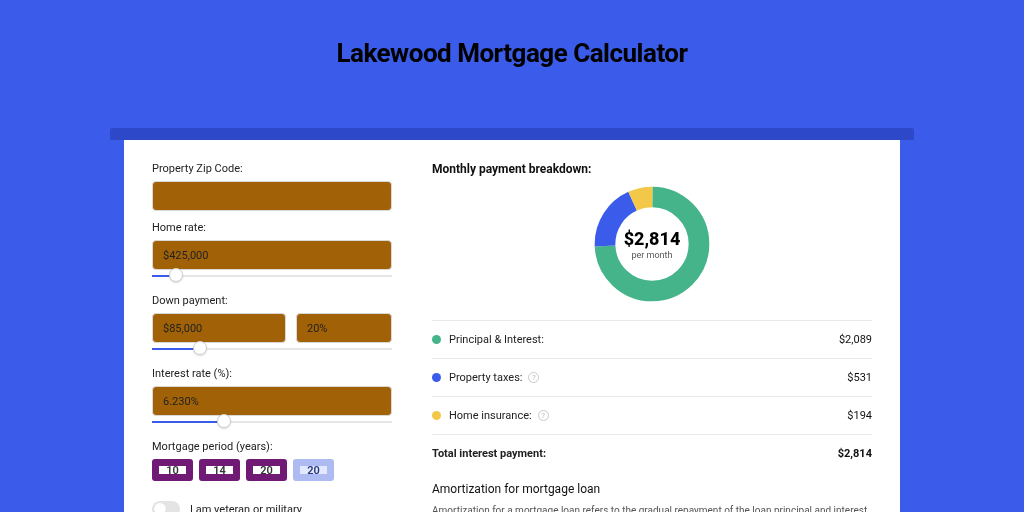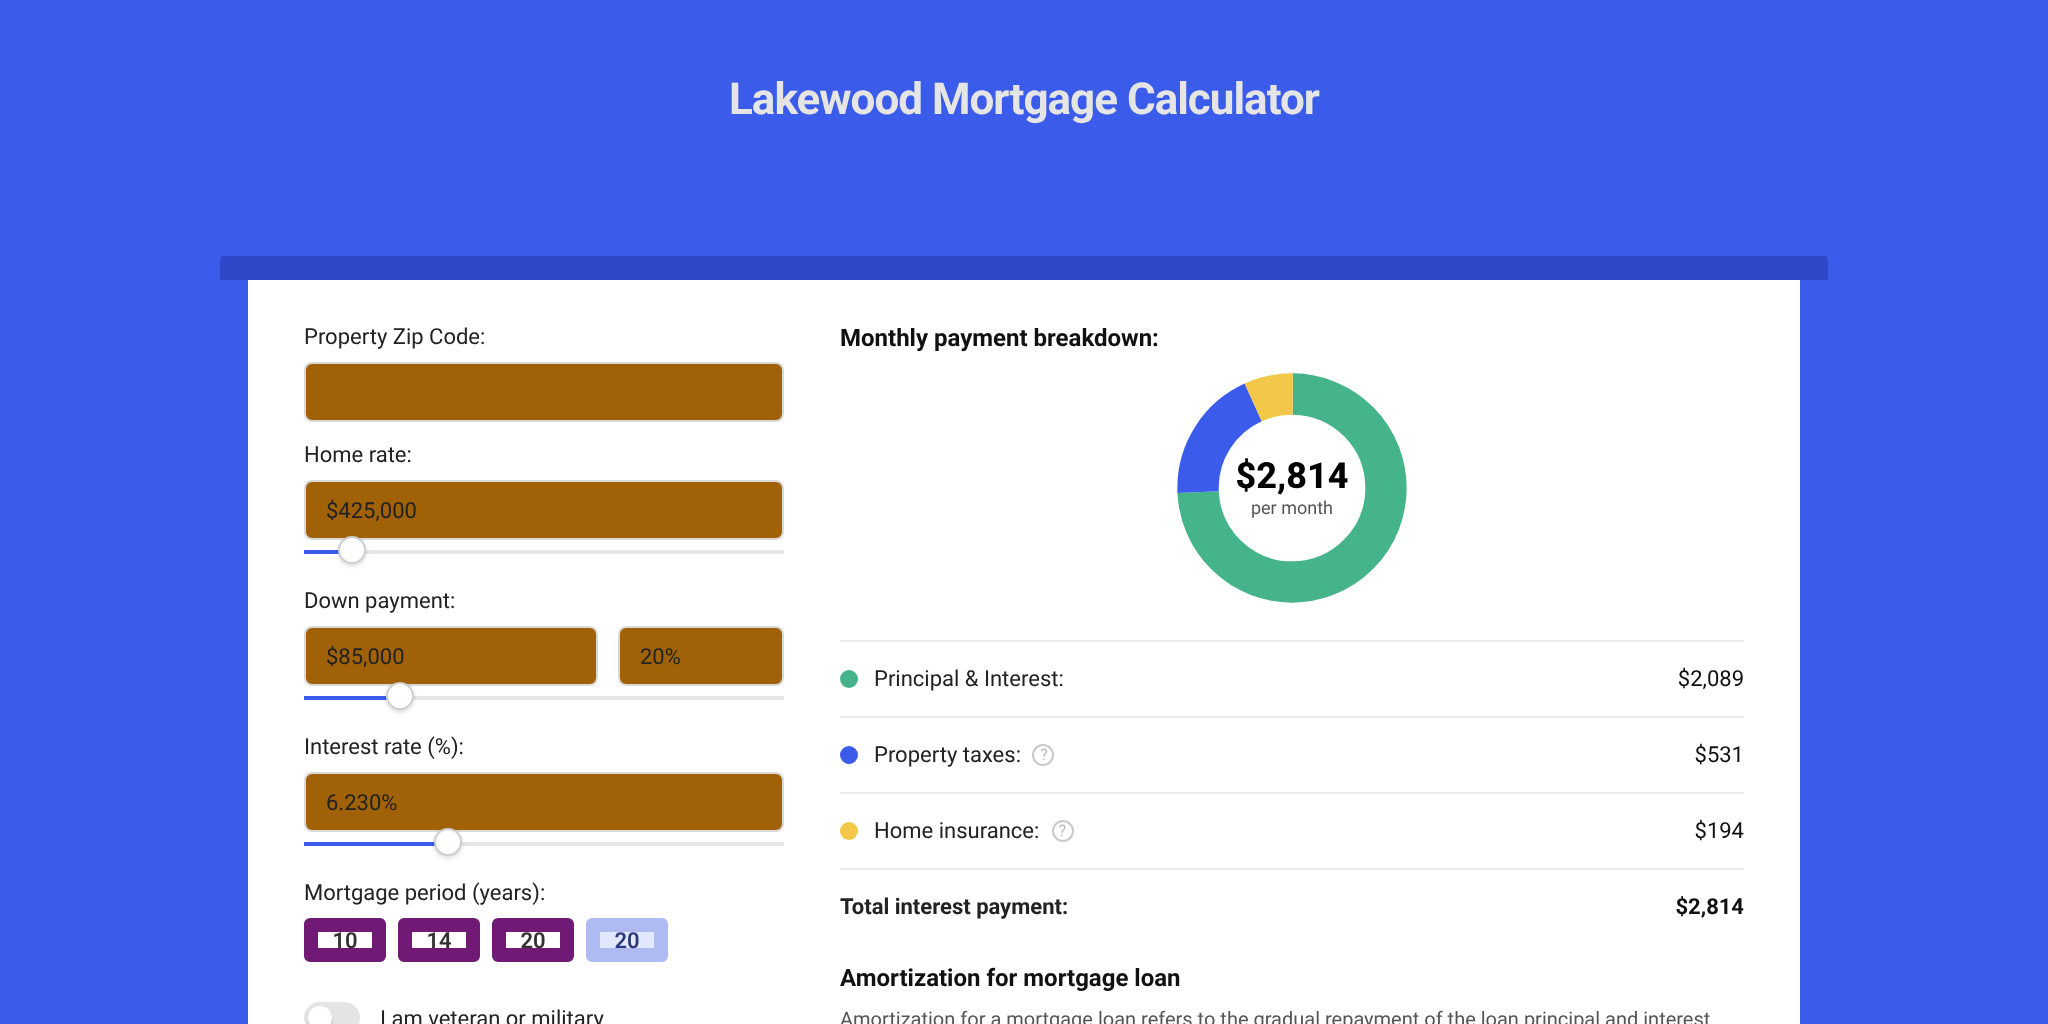--- a/index.html
+++ b/index.html
@@ -1,33 +1,33 @@
 <!DOCTYPE html>
 <html><head>
 <meta charset="utf-8">
 <style>
 *{margin:0;padding:0;box-sizing:border-box;font-family:-apple-system,BlinkMacSystemFont,"Segoe UI",Roboto,Helvetica,Arial,sans-serif}
 html,body{width:1024px;height:512px;overflow:hidden;background:#3B5CEA}
 .page{position:relative;width:1024px;height:512px}
-.title{position:absolute;top:38px;left:0;right:0;text-align:center;color:#e5e5e5;font-size:22px;font-weight:700;letter-spacing:-0.5px}
+.title{position:absolute;top:38px;left:0;right:0;text-align:center;color:#000000;font-size:26px;font-weight:700;letter-spacing:-0.5px}
 .panel-wrap{position:absolute;left:110px;right:110px;top:128px;bottom:0}
 .panel-shadow{position:absolute;left:0;right:0;top:0;height:12px;background:#2D49C9;border-top-left-radius:2px;border-top-right-radius:2px}
-.panel{position:absolute;left:14px;right:14px;top:12px;bottom:0;background:#fff;padding:22px 28px 0 28px;display:flex;gap:28px;overflow:hidden}
+.panel{position:absolute;left:14px;right:14px;top:12px;bottom:0;background:#fff;padding:22px 28px 0 28px;display:flex;gap:40px;overflow:hidden}
 .left{width:240px;flex:none}
 .right{flex:1;min-width:0}
 .lbl{font-size:11px;color:#222;margin-bottom:6px;margin-top:10px}
 .left .lbl:first-child{margin-top:0}
 .inp{width:100%;height:30px;border:1px solid #d9d9d9;border-radius:4px;padding:0 10px;font-size:11px;color:#222;background:#a16207;outline:none}
 .slider{position:relative;height:16px;margin-top:-2px}
 .track{position:absolute;left:0;right:0;top:7px;height:2px;background:#e6e6e6}
 .track-fill{position:absolute;left:0;top:7px;height:2px;background:#3B5CEA}
 .thumb{position:absolute;top:0;width:14px;height:14px;background:#fff;border:1px solid #cfcfcf;border-radius:50%;box-shadow:0 1px 2px rgba(0,0,0,.15);transform:translateX(-50%)}
 .row{display:flex;gap:10px}
 .row .inp.a{flex:1}
-.row .inp.b{width:83px;flex:none}
+.row .inp.b{width:96px;flex:none}
 .periods{display:flex;gap:6px;margin-top:2px}
 .pbtn{width:41px;height:22px;border:7px solid #701a75;border-radius:3px;background:#fff;font-size:11px;font-weight:600;color:#333;display:flex;align-items:center;justify-content:center;cursor:pointer}
 .pbtn.sel{background:#e1e8ff;border-color:#aebaf2;color:#2b3b7a}
 .toggle-row{display:flex;align-items:center;gap:10px;margin-top:20px}
 .toggle{width:28px;height:16px;border-radius:9px;background:#e4e4e4;position:relative;flex:none}
 .tknob{position:absolute;left:2px;top:2px;width:12px;height:12px;border-radius:50%;background:#fff;box-shadow:0 1px 1px rgba(0,0,0,.2)}
 .togglelbl{font-size:11px;color:#222}
 .rhdr{font-size:12px;font-weight:700;color:#111;margin-bottom:6px}
 .donut-wrap{display:flex;justify-content:center;margin:6px 0 14px}
 .donut{position:relative;width:124px;height:124px}
@@ -36,21 +36,21 @@
 .dc-amt{font-size:18px;font-weight:800;color:#000}
 .dc-sub{font-size:9px;color:#555;margin-top:1px}
 .divider{height:1px;background:#eaeaea;margin:4px 0}
 .brow{display:flex;align-items:center;padding:8px 0;font-size:11px}
 .dot{width:9px;height:9px;border-radius:50%;margin-right:8px;flex:none}
 .bname{color:#222}
 .info{width:11px;height:11px;border:1px solid #c9c9c9;border-radius:50%;margin-left:6px;font-size:8px;display:flex;align-items:center;justify-content:center;color:#bbb}
 .bval{margin-left:auto;color:#111}
 .totrow{font-weight:700}
 .amort{margin-top:14px}
-.amort-title{font-size:12px;font-weight:700;color:#111;margin-bottom:8px}
+.amort-title{font-size:12px;font-weight:400;color:#111;margin-bottom:8px}
 .amort-text{font-size:10px;color:#555;line-height:1.4}
 </style>
 </head>
 <body>
 
 <div class="page">
   <div class="title">Lakewood Mortgage Calculator</div>
   <div class="panel-wrap">
     <div class="panel-shadow"></div>
     <div class="panel">

